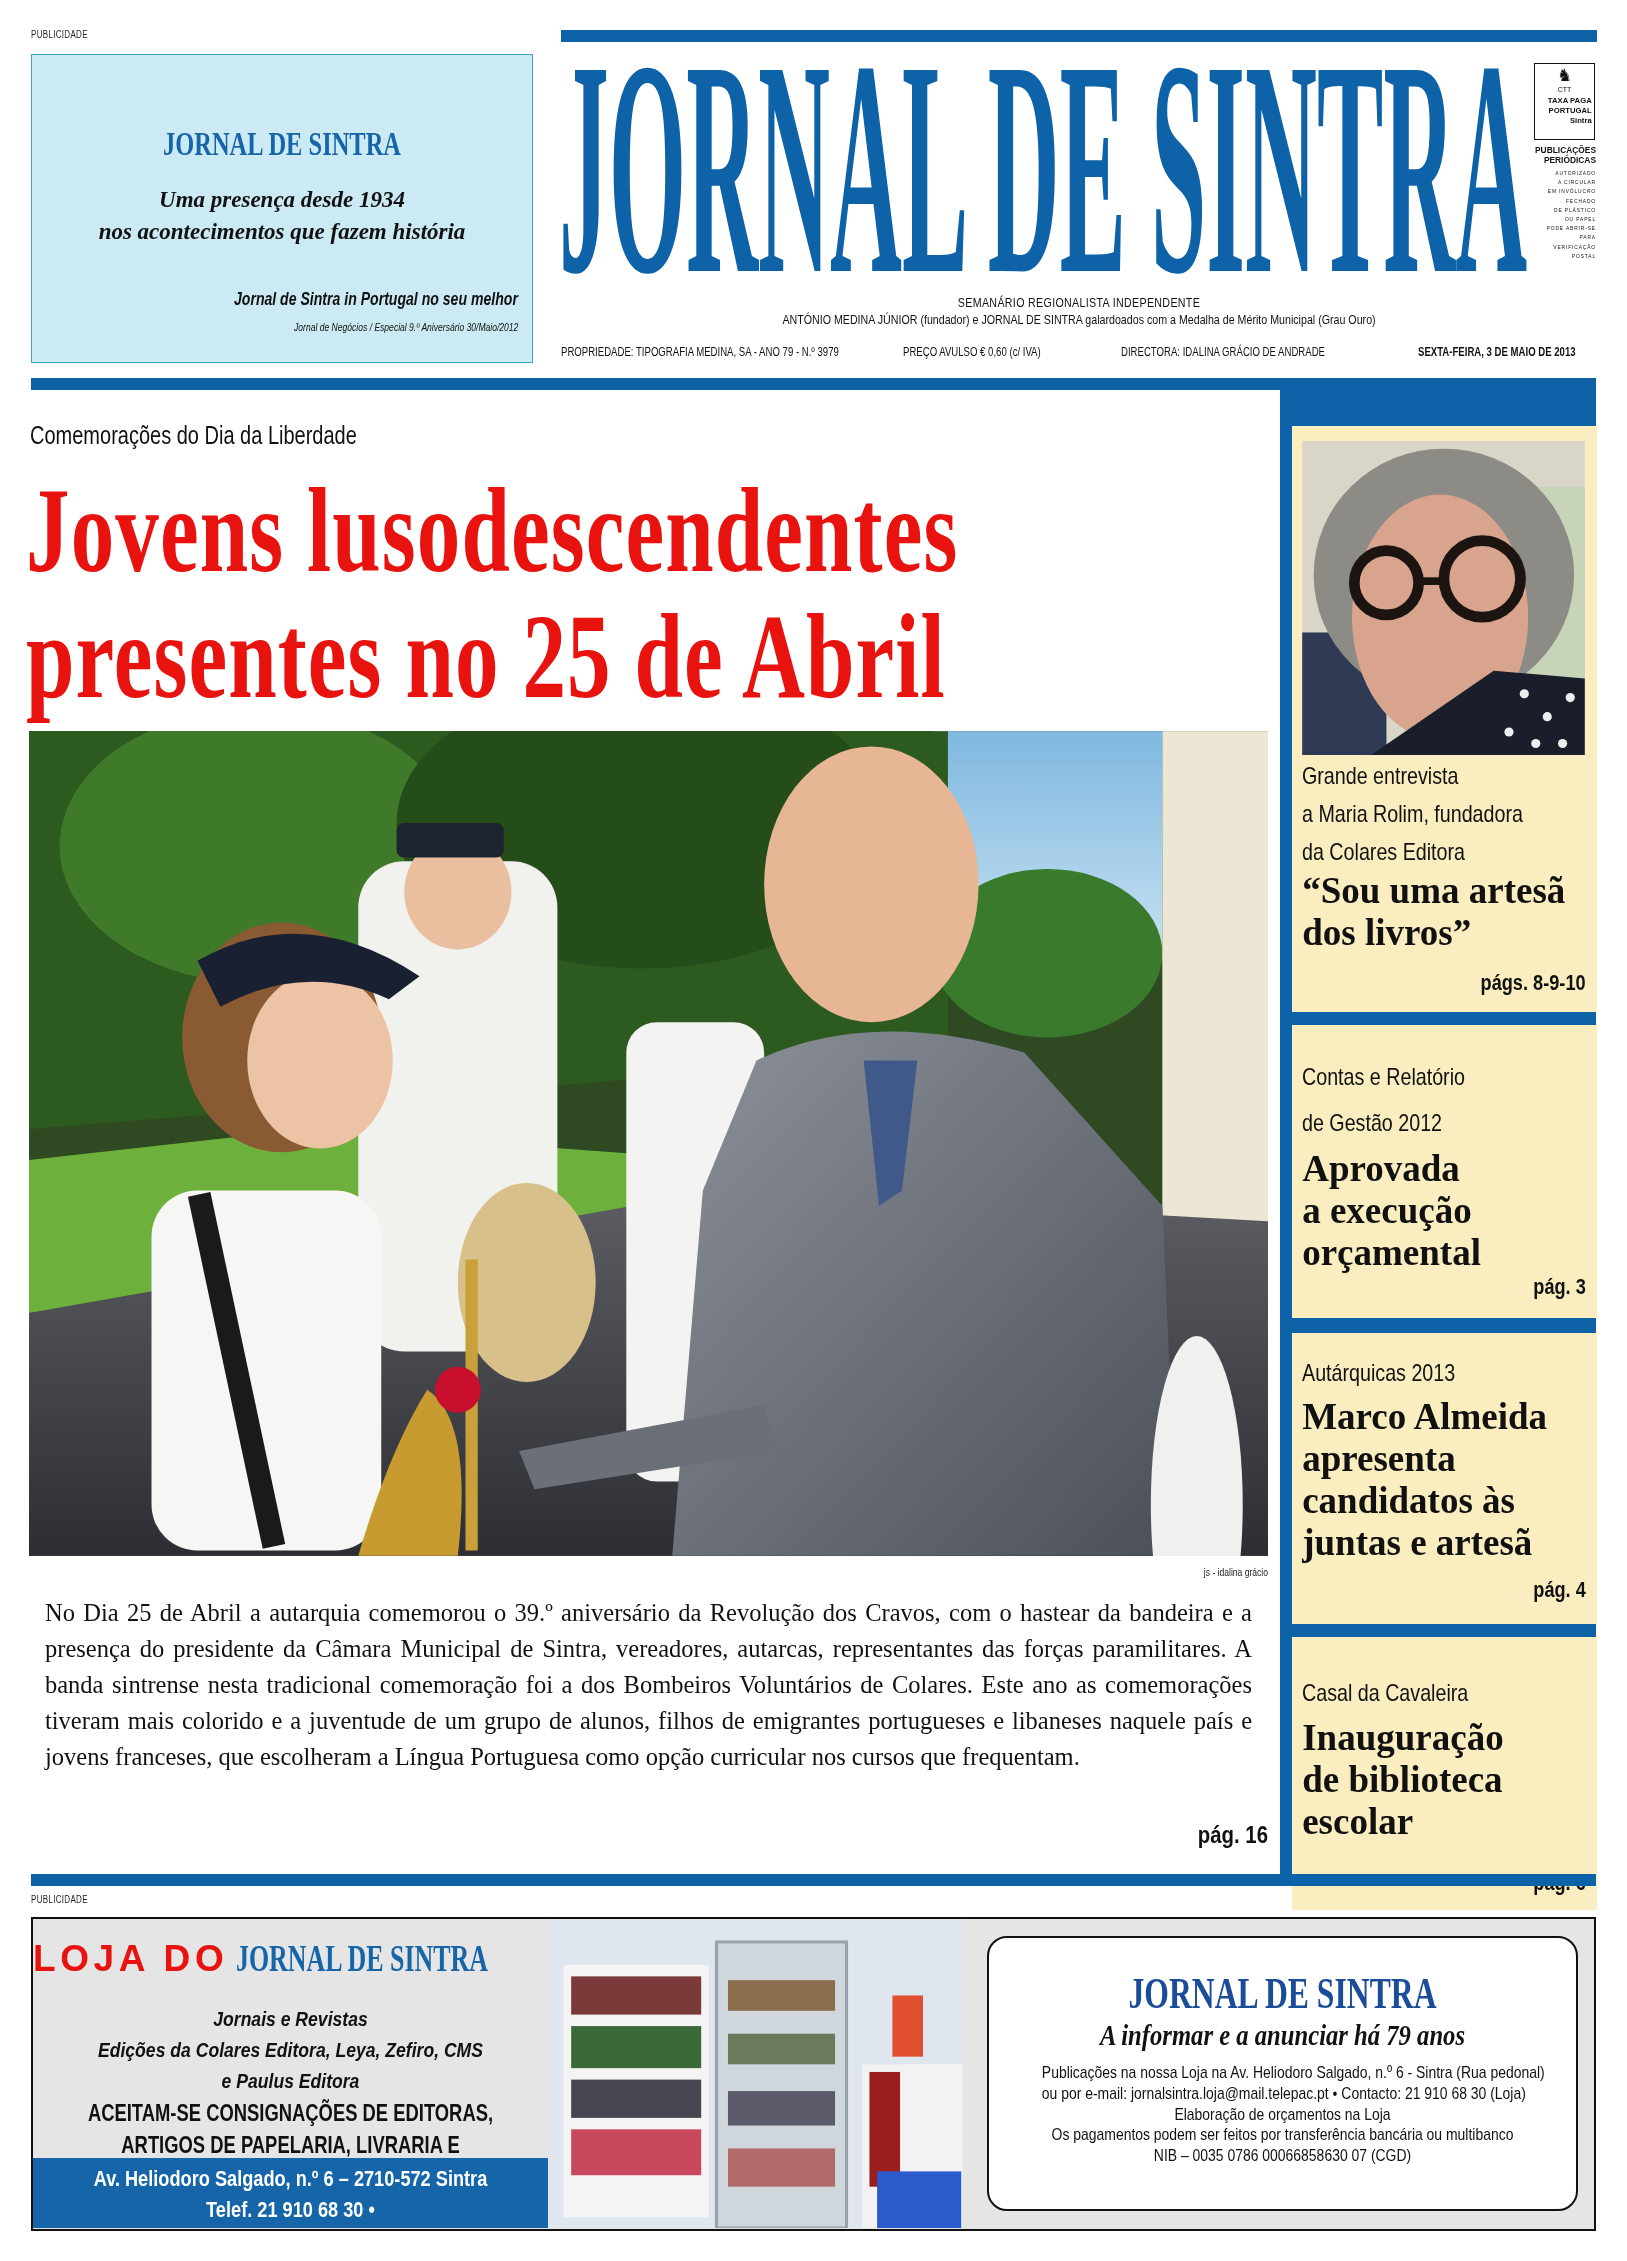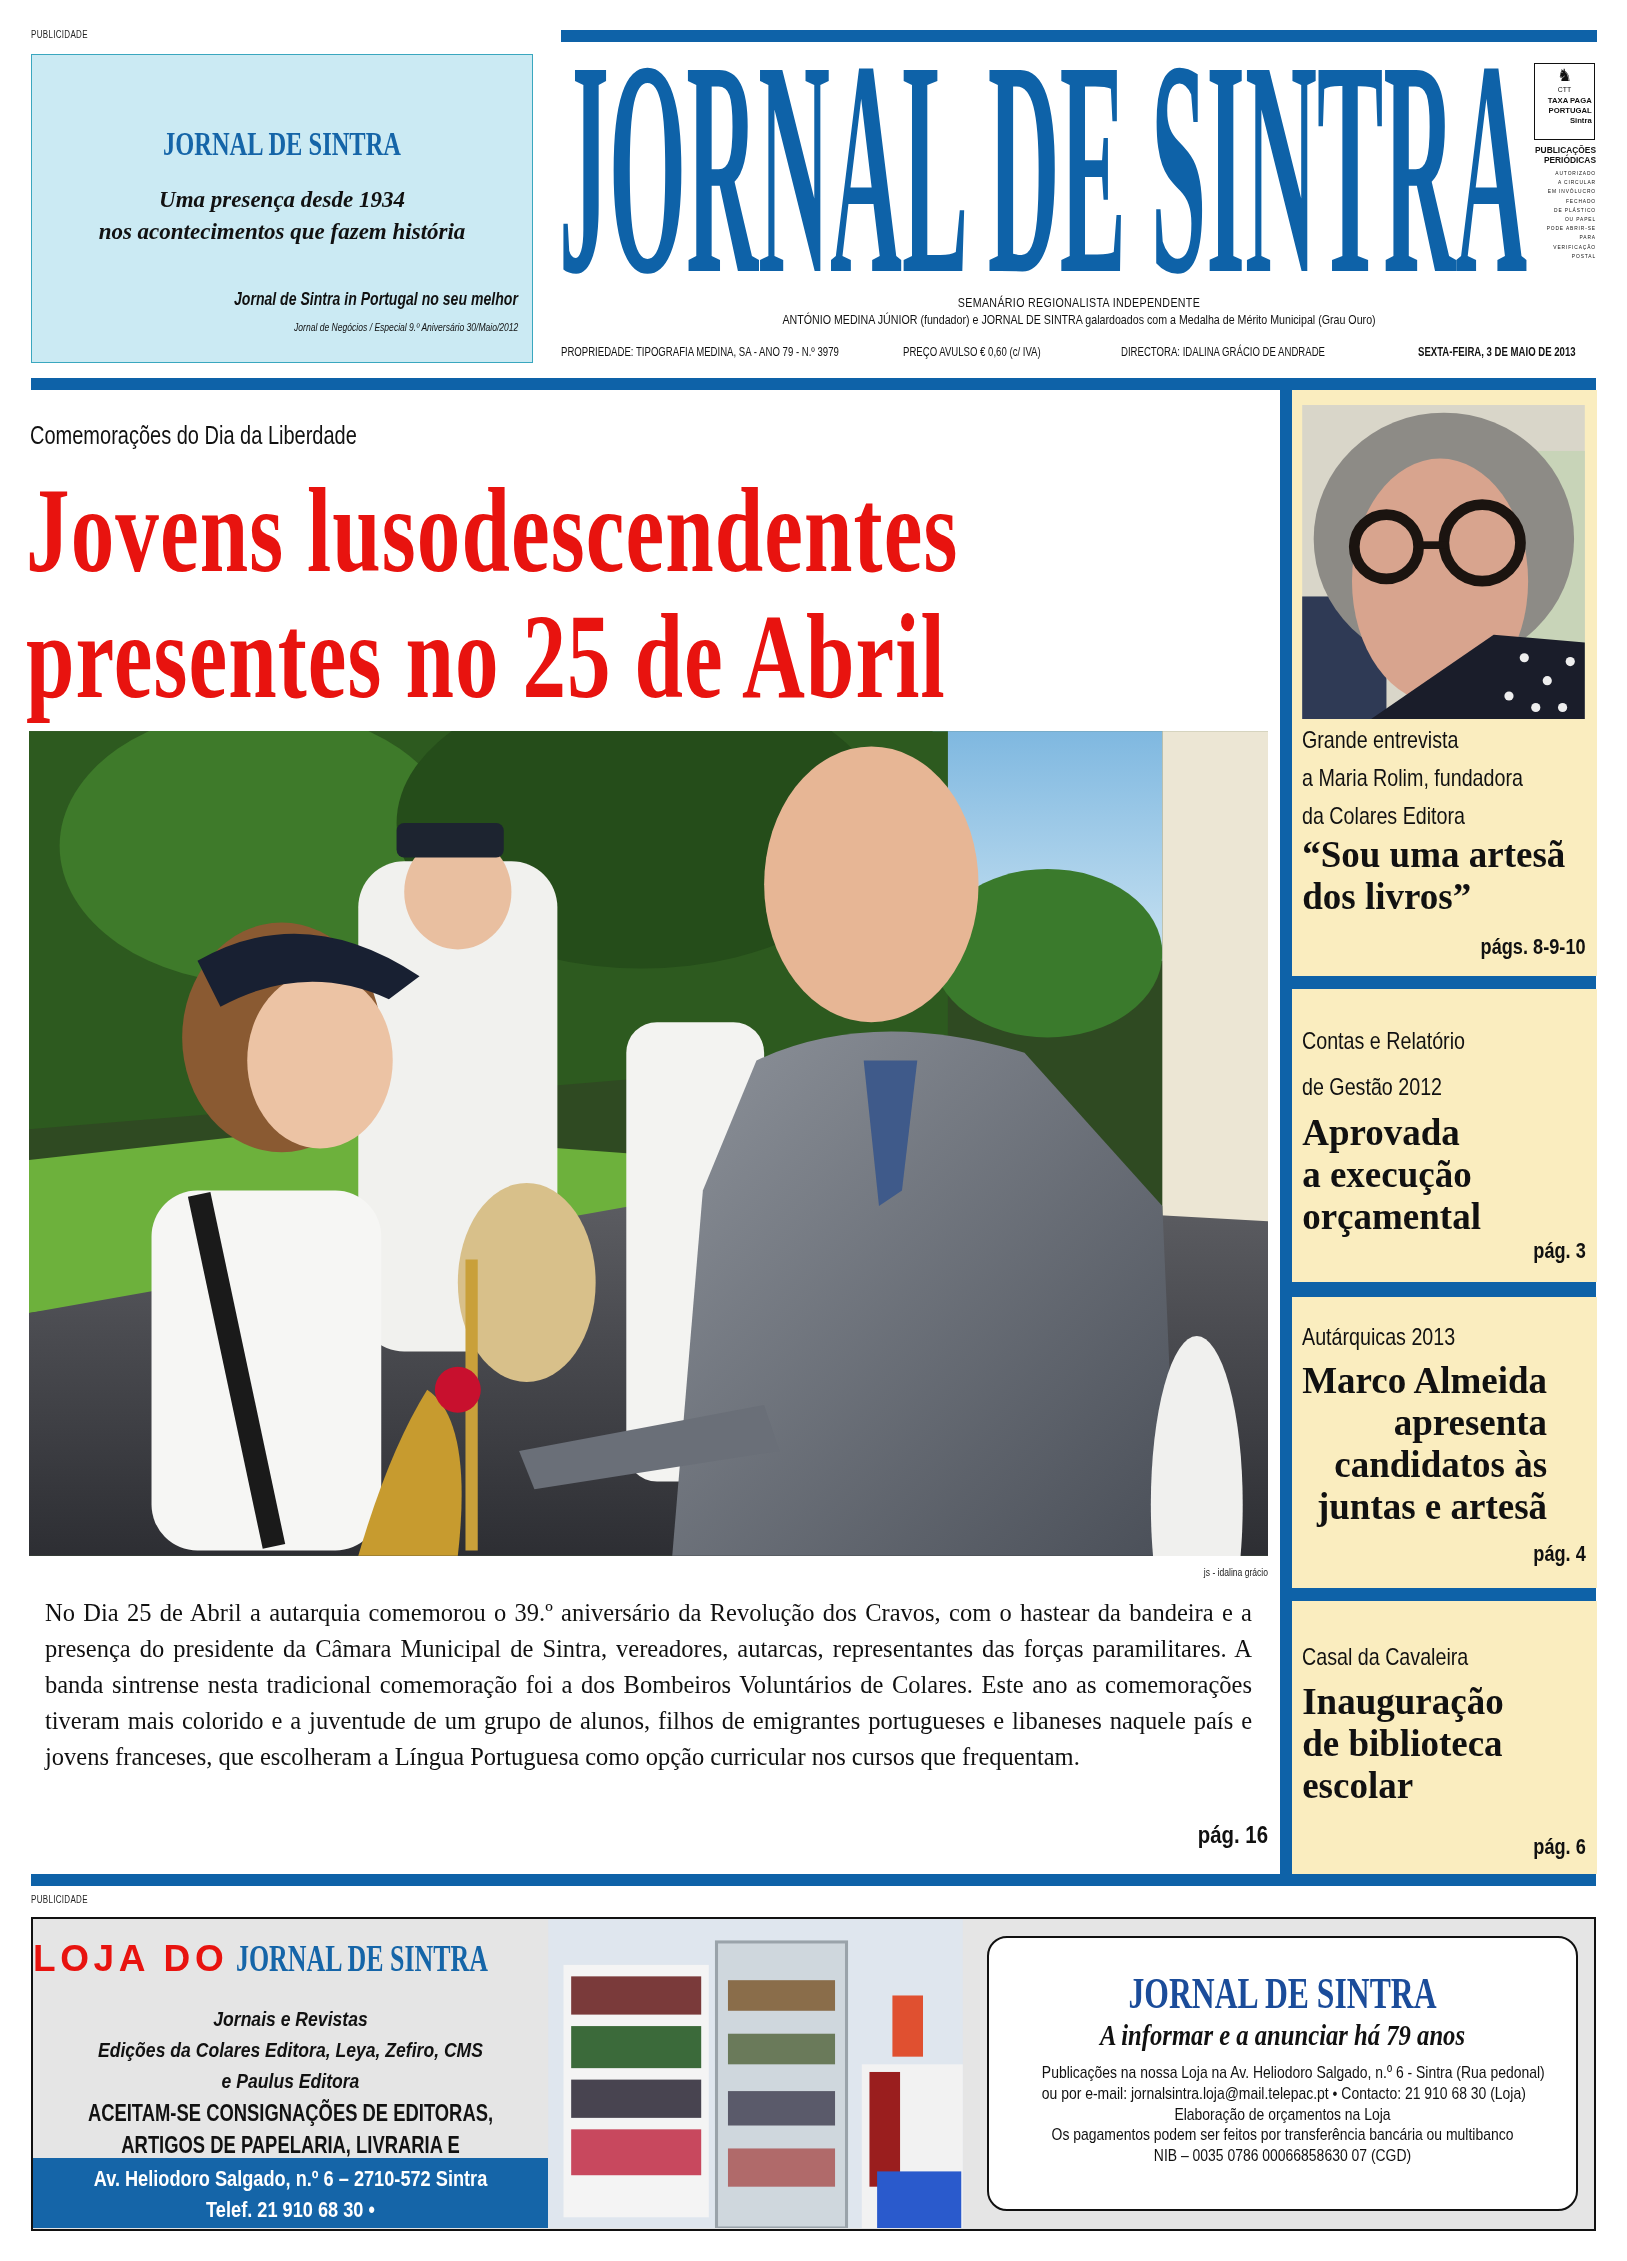--- a/index.html
+++ b/index.html
@@ -38,21 +38,21 @@
   #kicker { left:30px; top:421px; font-size:25px; transform:scaleX(0.8); transform-origin:left; white-space:nowrap; }
   #headline { left:26px; top:467px; width:1225px; font-family:"Liberation Serif", serif; font-weight:bold; color:#e8130f; font-size:121px; line-height:126px; transform:scaleX(0.72); transform-origin:left; white-space:nowrap; letter-spacing:1.5px; }
   #photo { left:29px; top:731px; width:1239px; height:825px; overflow:hidden; }
   #caption-credit { left:1133px; top:1566px; width:135px; text-align:right; font-size:10.7px; color:#222; transform:scaleX(0.8); transform-origin:right; }
   #body-text { left:29px; top:1579px; width:1239px; font-family:"Liberation Serif", serif; font-size:24.5px; line-height:36px; text-align:justify; }
   #body-text p { margin:16px; }
   #page16 { left:1149px; top:1821px; width:119px; text-align:right; font-weight:bold; font-size:24px; transform:scaleX(0.85); transform-origin:right; }
 
   
   #sidebar { left:1280px; top:390px; width:316px; height:1495px; background:#0e62a8; }
-  .sb-box { position:absolute; left:11.5px; width:305px; background:#faedbf; }
+  .sb-box { position:absolute; left:11.5px; width:305px; background:#faedbf;margin-top:36px; }
   .sb-kick { position:absolute; left:10.7px; font-size:24px; line-height:38px; transform:scaleX(0.82); transform-origin:left; white-space:nowrap; }
   .sb-head { position:absolute; left:10.7px; font-family:"Liberation Serif", serif; font-weight:bold; font-size:37px; line-height:42px; white-space:nowrap; }
   .sb-page { position:absolute; right:10.7px; font-weight:bold; font-size:21.4px; transform:scaleX(0.85); transform-origin:right; white-space:nowrap; }
   #portrait { position:absolute; left:10.7px; top:15.3px; width:283px; height:314px; overflow:hidden; }
 
   
   #rule-bottom { left:31px; top:1874px; width:1565px; height:12.3px; background:#0e62a8; }
   #pub-label-bot { left:31px; top:1894px; font-size:10px; letter-spacing:0.4px; transform:scaleX(0.8); transform-origin:left; color:#222; }
   #bot-ad { left:31px; top:1917px; width:1565px; height:314px; border:2.3px solid #111; box-sizing:border-box; background:#e5e5e5; }
   #loja { position:absolute; left:0; top:0; width:515px; height:309px; }
@@ -215,21 +215,21 @@
       <div>de Gestão 2012</div>
     </div>
     <div class="sb-head" style="top:123px;">
       <div>Aprovada</div>
       <div>a execução</div>
       <div>orçamental</div>
     </div>
     <div class="sb-page" style="top:250px;">pág. 3</div>
   </div>
 
-  <div class="sb-box" style="top:907px;height:291px;text-align:right;">
+  <div class="sb-box" style="top:907px;height:291px;">
     <div class="sb-kick" style="top:21.4px;">
       <div>Autárquicas 2013</div>
     </div>
     <div class="sb-head" style="top:63px;">
       <div>Marco Almeida</div>
       <div>apresenta</div>
       <div>candidatos às</div>
       <div>juntas e artesã</div>
     </div>
     <div class="sb-page" style="top:245px;">pág. 4</div>

